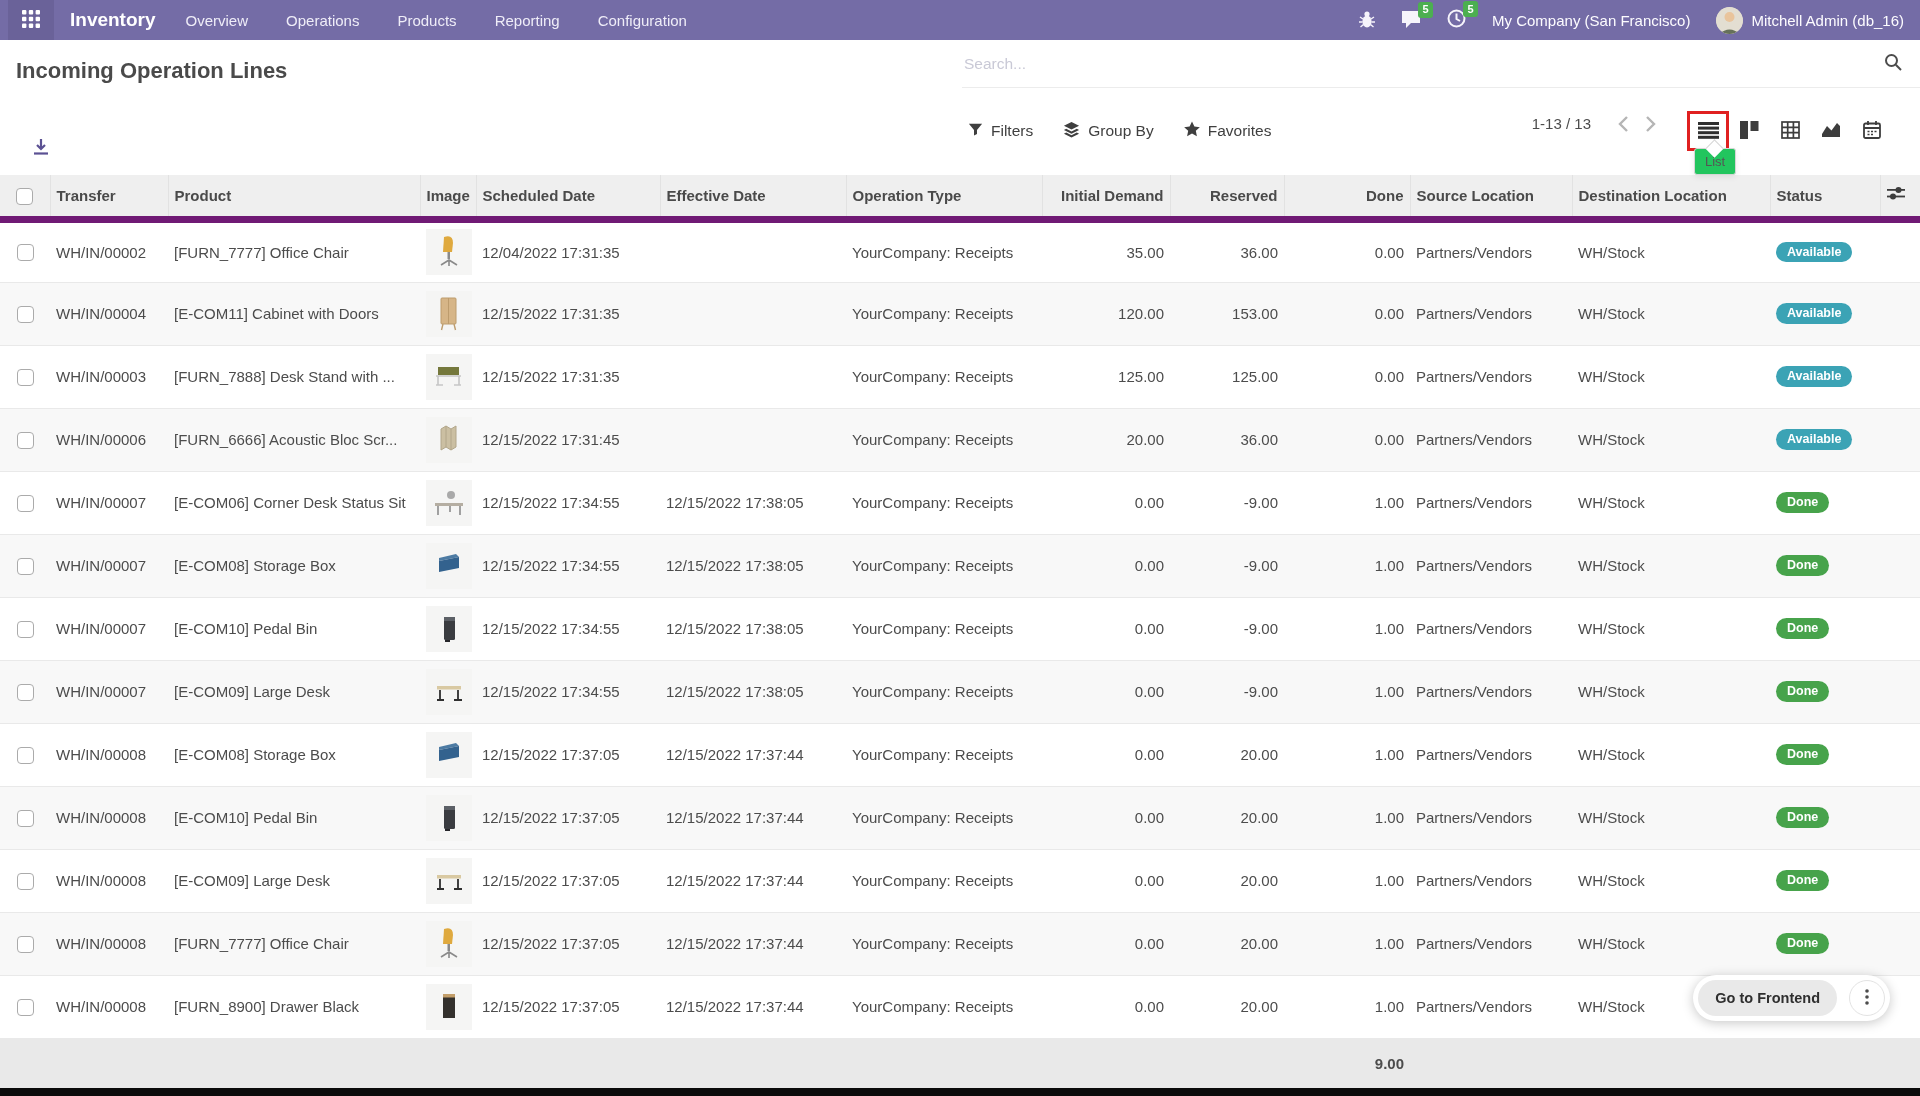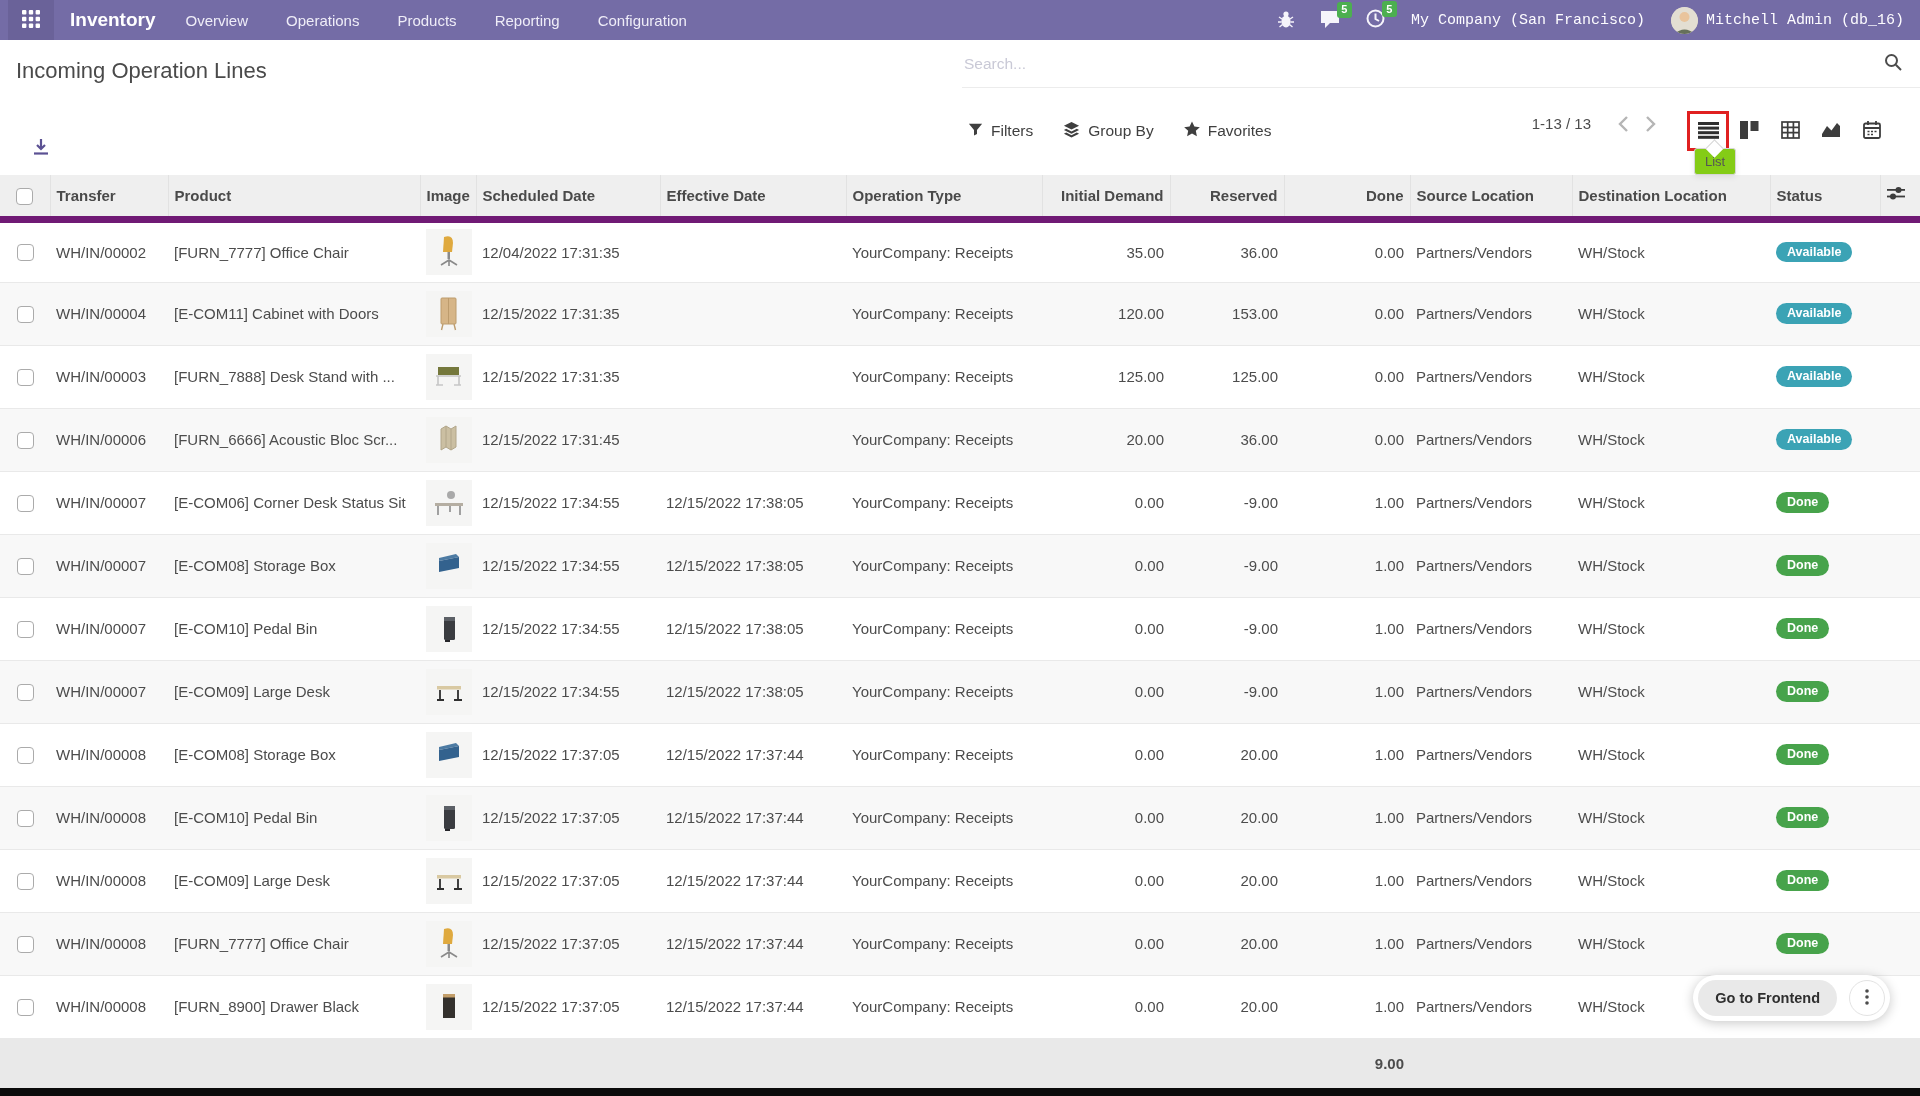--- a/index.html
+++ b/index.html
@@ -14,27 +14,27 @@
   .apps-btn { width:46px; height:100%; background:#6a6299; border:none; cursor:pointer;
               display:flex; align-items:center; justify-content:center; }
   .app-name { font-size:19px; font-weight:600; margin:0 30px 0 16px; color:#fff; cursor:pointer; }
   .nav-item { font-size:15px; margin-right:38px; color:#efedf8; cursor:pointer; }
   .nav-right { display:flex; align-items:center; gap:26px; padding-right:16px; }
   .nav-icon-btn { position:relative; background:none; border:none; cursor:pointer;
                   display:flex; align-items:center; color:#f6f4fb; }
   .nav-badge { position:absolute; top:-8px; right:-12px; background:#4caf50; color:#fff;
                font-size:11px; font-weight:700; line-height:1; padding:2.5px 4.5px;
                border-radius:3px; }
-  .nav-company, .nav-user { font-size:15px; color:#fdfcff; cursor:pointer;font-family:Liberation Mono, monospace; }
+  .nav-company, .nav-user { font-size:15px; color:#fdfcff; cursor:pointer; }
   .nav-user-wrap { display:flex; align-items:center; gap:8px; cursor:pointer; }
   .avatar { width:27px; height:27px; border-radius:50%; overflow:hidden; background:#ddd6c9; flex:none; }
 
   
   .control-panel { position:relative; height:135px; background:#fff; }
-  .page-title { position:absolute; left:16px; top:18px; font-size:22px; font-weight:400; color:#4a4a4a; }
+  .page-title { position:absolute; left:16px; top:18px; font-size:22px; font-weight:700; color:#4a4a4a; }
   .export-btn { position:absolute; left:24px; top:92px; width:34px; height:32px; border:none;
                 background:none; cursor:pointer; color:#5b5193; }
   .cp-right { position:absolute; right:0; top:0; width:958px; height:135px; }
   .search-row { height:48px; border-bottom:1px solid #ececec; position:relative;
                 display:flex; align-items:center; }
   .search-input { border:none; outline:none; width:890px; font-size:15.5px; padding-left:2px;
                   color:#4c4c4c; background:transparent;
                   font-family:"Liberation Sans","DejaVu Sans",sans-serif; }
   .search-input::placeholder { color:#c9c9d6; }
   .search-icon-btn { position:absolute; right:18px; background:none; border:none; cursor:pointer; color:#4c4c4c; }
@@ -46,21 +46,21 @@
   .facet-btn svg { color:#4c4c4c; }
   .pager-area { display:flex; align-items:flex-start; padding-right:31px; }
   .pager-text { font-size:15px; color:#4c4c4c; margin-right:18px; }
   .pager-btn { background:none; border:none; cursor:pointer; color:#b5b5b5; padding:0 8px; }
   .view-switcher { display:flex; align-items:center; gap:7px; margin-left:26px; }
   .view-btn { width:34px; height:32px; background:none; border:none; cursor:pointer;
               display:flex; align-items:center; justify-content:center; color:#3d3d3d; }
   .view-btn.highlight { outline:3px solid #e02020; outline-offset:1px; }
 
   
-  .tooltip { position:absolute; left:1694px; top:148px; background:#84cc16;
+  .tooltip { position:absolute; left:1694px; top:148px; background:#22c55e;
              border:1px solid #d6d6d6; border-radius:3px; padding:5px 10px; font-size:13px;
              color:#555; z-index:40; box-shadow:0 2px 6px rgba(0,0,0,.08); }
   .tooltip::before { content:""; position:absolute; top:-7px; left:50%; margin-left:-7px;
              width:12px; height:12px; background:#fff; border-left:1px solid #d6d6d6;
              border-top:1px solid #d6d6d6; transform:rotate(45deg); }
 
   
   table { width:1920px; border-collapse:collapse; table-layout:fixed; }
   col.c-check{width:50px} col.c-transfer{width:118px} col.c-product{width:252px}
   col.c-image{width:56px} col.c-sched{width:184px} col.c-eff{width:186px}

